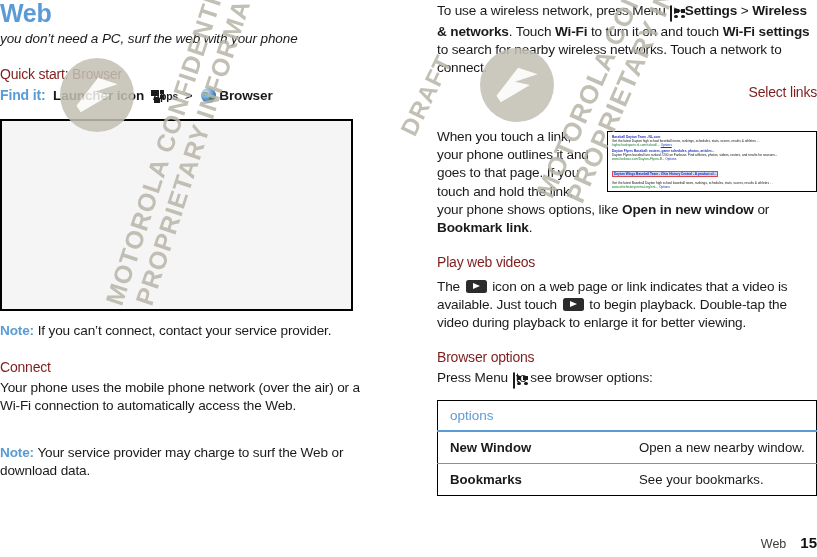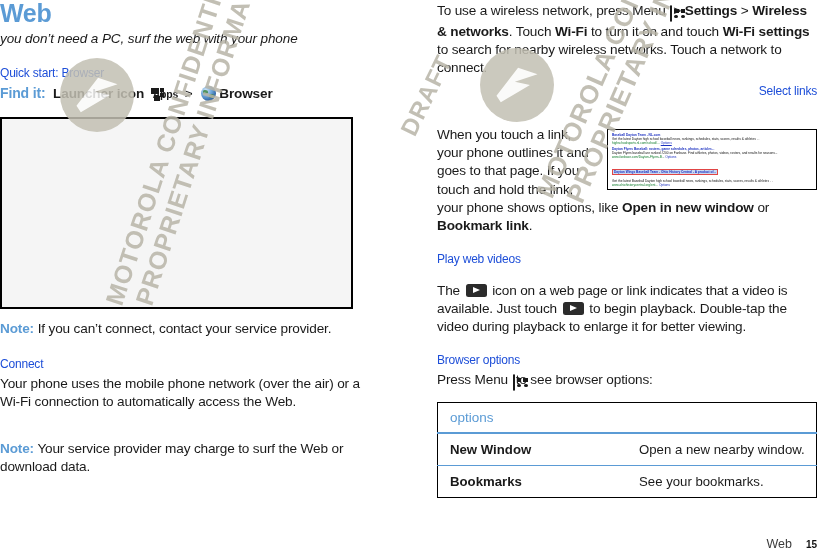--- a/index.html
+++ b/index.html
@@ -54,22 +54,22 @@
     letter-spacing: -0.3px;
   }
   p.tagline {
     font-style: italic;
     font-size: 13.5px;
     color: #1a1a1a;
     margin-top: 5px;
     letter-spacing: -0.1px;
   }
   h2.section {
-    color: #1d4ed8;
-    font-size: 12px;
+    color: #7f1d1d;
+    font-size: 14px;
     font-weight: normal;
     letter-spacing: -0.2px;
   }
   p.body {
     font-size: 13.6px;
     line-height: 1.33;
     color: #1a1a1a;
     letter-spacing: -0.15px;
     margin-top: 28px;
   }
@@ -208,21 +208,21 @@
   table.opts tr:last-child td { border-bottom: none; }
   table.opts td.k { font-weight: bold; width: 132px; }
 
   
   .footer {
     position: absolute;
     right: 0px; bottom: 6px;
     font-size: 12.5px;
     color: #3b3b3b;
   }
-  .footer .pg { font-weight: bold; color:#111; font-size: 10px; margin-left: 14px; }
+  .footer .pg { font-weight: bold; color:#111; font-size: 15px; margin-left: 14px; }
 </style>
 </head>
 <body>
 
 <div id="page">
 
   <div class="wm-layer">
 
     <div class="wm-logo" style="left:60px; top:58px;">
       <svg viewBox="0 0 100 100">
@@ -302,21 +302,21 @@
       </div>
 
       <p class="body">
         <span>When you touch a link, your phone outlines it and goes to that page. If you touch and hold the link, your phone shows options, like </span><span class="b">Open in new window</span><span> or </span><span class="b">Bookmark link</span><span>.</span>
       </p>
       <div style="clear:both;"></div>
     </div>
 
     <h2 class="section" style="margin-top:17px;">Play web videos</h2>
 
-    <p class="body" style="margin-top:16px;">
+    <p class="body" style="margin-top:8px;">
       <span>The </span><span class="video-icon"></span><span> icon on a web page or link indicates that a video is available. Just touch </span><span class="video-icon"></span><span> to begin playback. Double-tap the video during playback to enlarge it for better viewing.</span>
     </p>
 
     <h2 class="section" style="margin-top:17px;">Browser options</h2>
 
     <p class="body" style="margin-top:4px;">
       <span>Press Menu </span><span class="menu-icon"><i></i><i></i><i></i><i></i></span><span> to see browser options:</span>
     </p>
 
     <table class="opts" style="margin-top:10px;">

